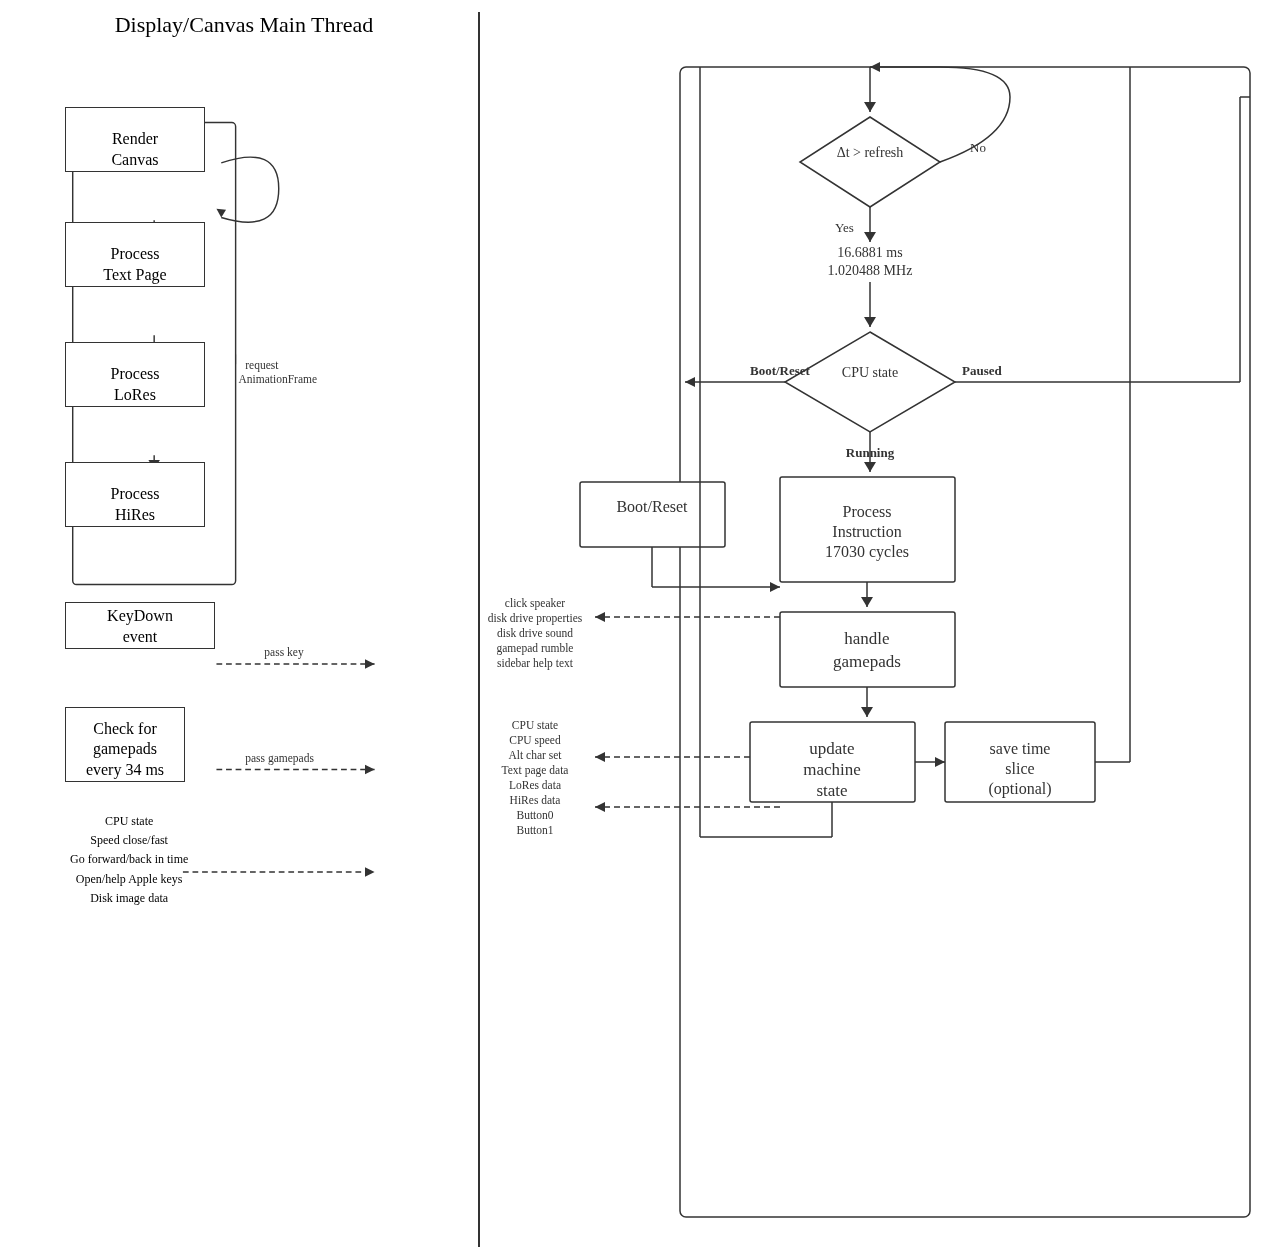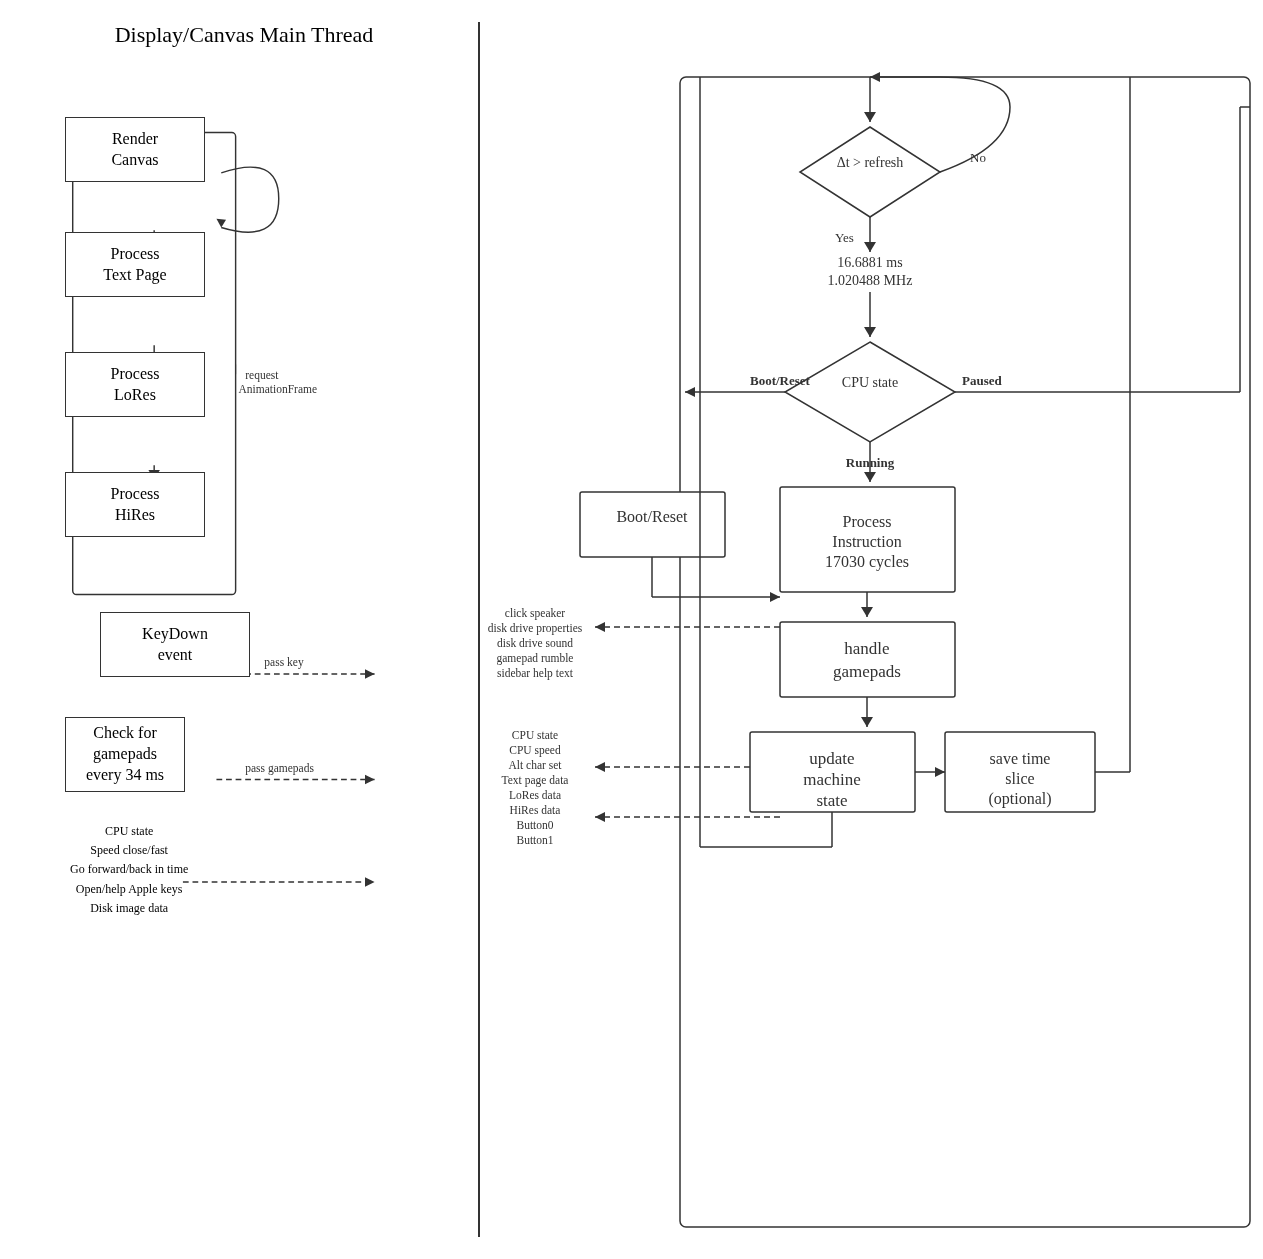--- a/index.html
+++ b/index.html
@@ -9,21 +9,21 @@
       font-size: 14px;
       width: 1263px;
       height: 1259px;
       overflow: hidden;
       position: relative;
     }
     .diagram-container {
       display: flex;
       width: 100%;
       height: 100%;
-      padding: 22px 20px;
+      padding: 12px 20px;
     }
     .left-panel {
       width: 460px;
       flex-shrink: 0;
       position: relative;
       border-right: 2px solid #333;
       padding-right: 10px;
     }
     .right-panel {
       flex: 1;
@@ -35,21 +35,21 @@
       font-weight: normal;
       text-align: center;
       margin-bottom: 30px;
       font-family: 'Georgia', serif;
     }
     
     .fc-box {
       border: 1.5px solid #333;
       background: #fff;
       display: flex;
-      align-items: center;
+      align-items: flex-end;
       justify-content: center;
       text-align: center;
       position: absolute;
       font-size: 16px;
       line-height: 1.3;
     }
 
     
     .arrows-svg {
       position: absolute;
@@ -117,21 +117,21 @@
     <div class="fc-box" style="left:45px;top:330px;width:140px;height:65px;">
       <span style="white-space:pre-line;">Process
 LoRes</span>
     </div>
 
     <div class="fc-box" style="left:45px;top:450px;width:140px;height:65px;">
       <span style="white-space:pre-line;">Process
 HiRes</span>
     </div>
 
-    <div class="fc-box" style="left:45px;top:590px;width:150px;height:65px;margin-left:35px;">
+    <div class="fc-box" style="left:45px;top:590px;width:150px;height:47px;">
       <span style="white-space:pre-line;">KeyDown
 event</span>
     </div>
 
     <div class="fc-box" style="left:45px;top:695px;width:120px;height:75px;">
       <span style="white-space:pre-line;">Check for
 gamepads
 every 34 ms</span>
     </div>
 

